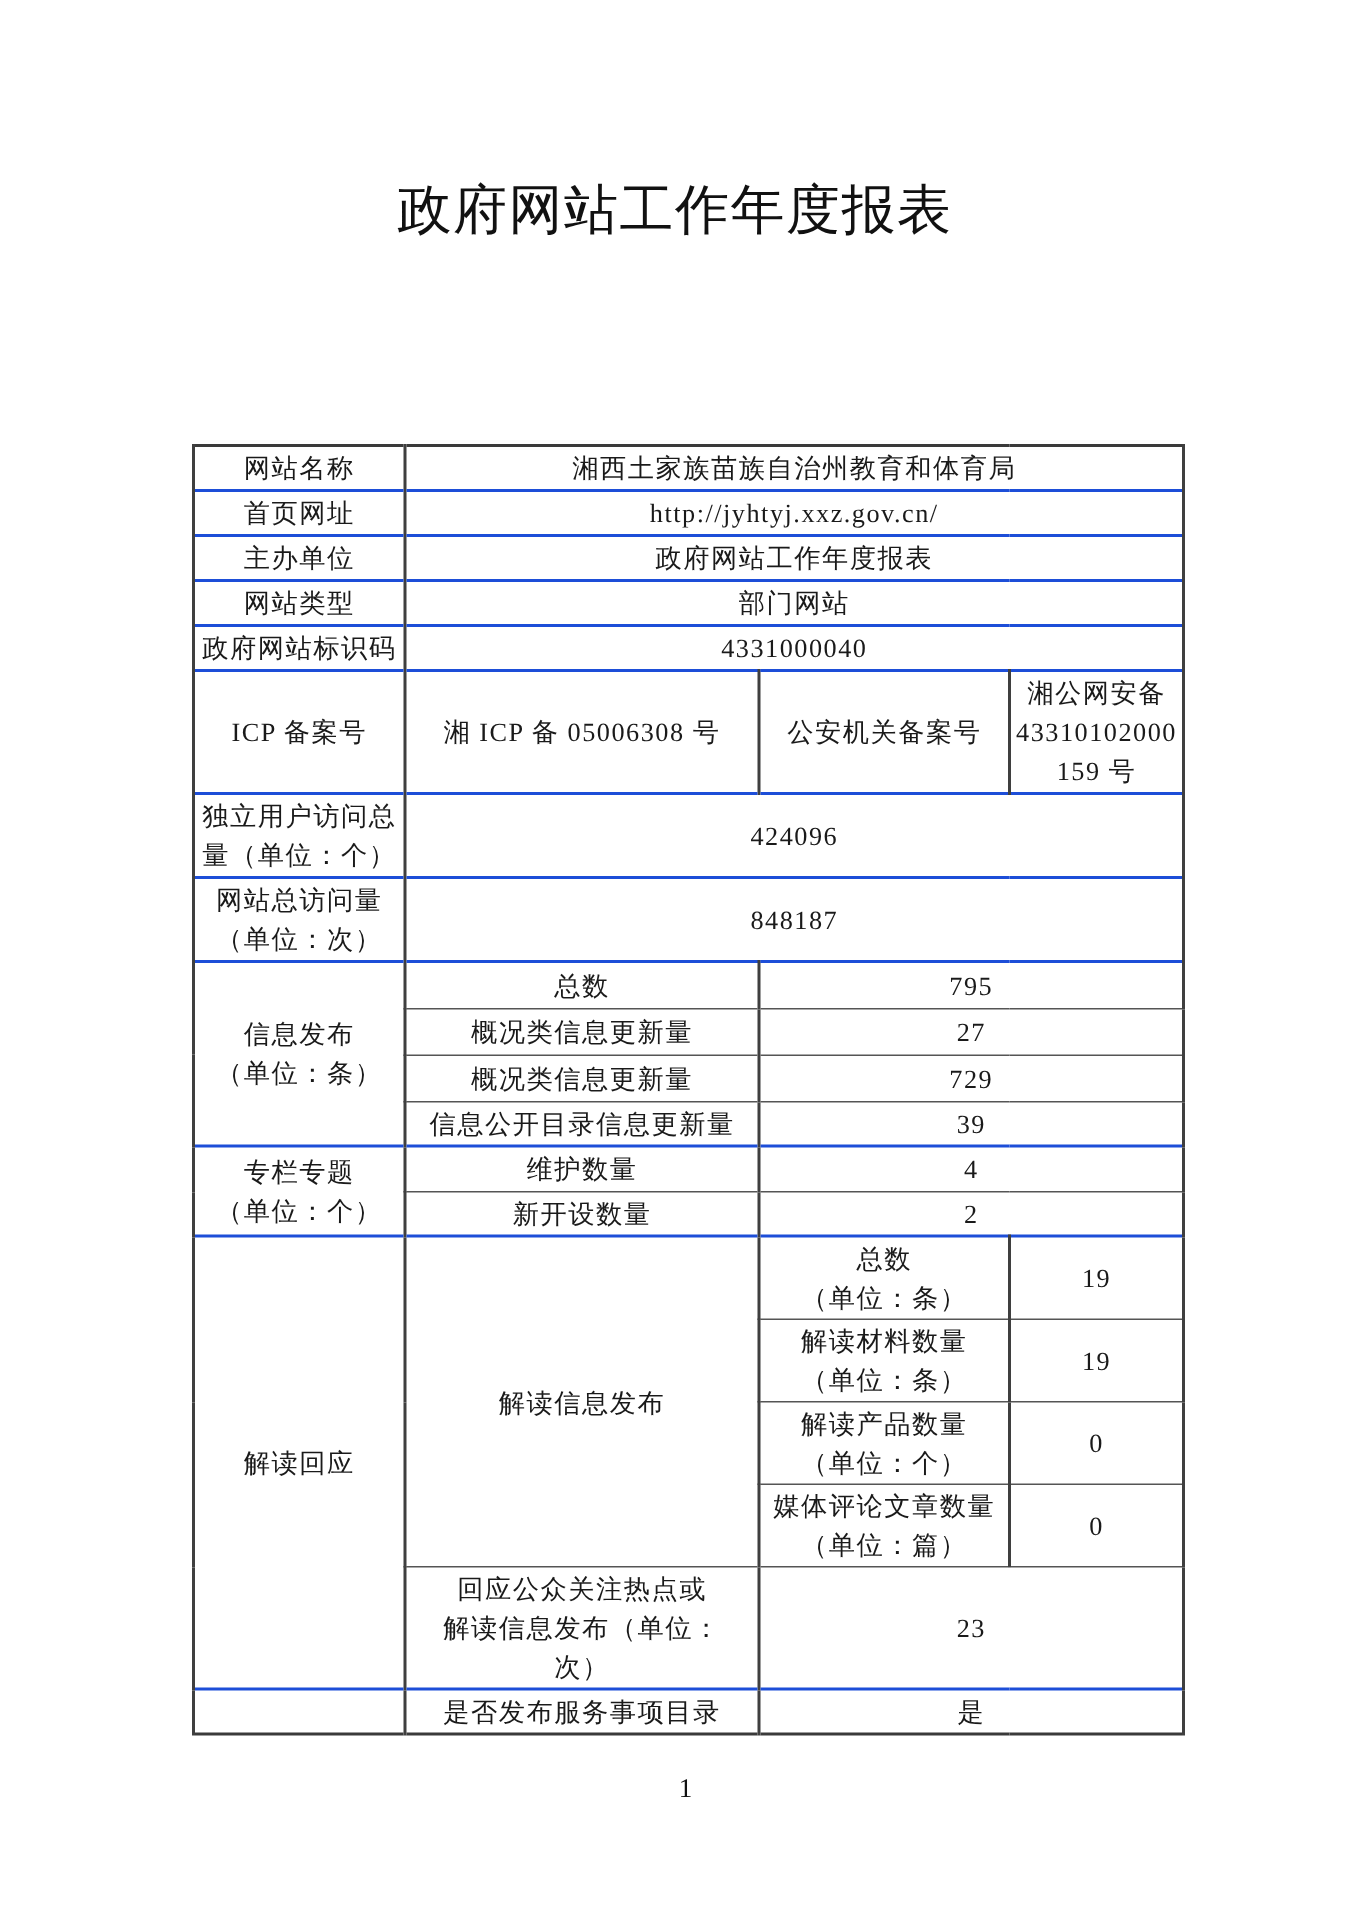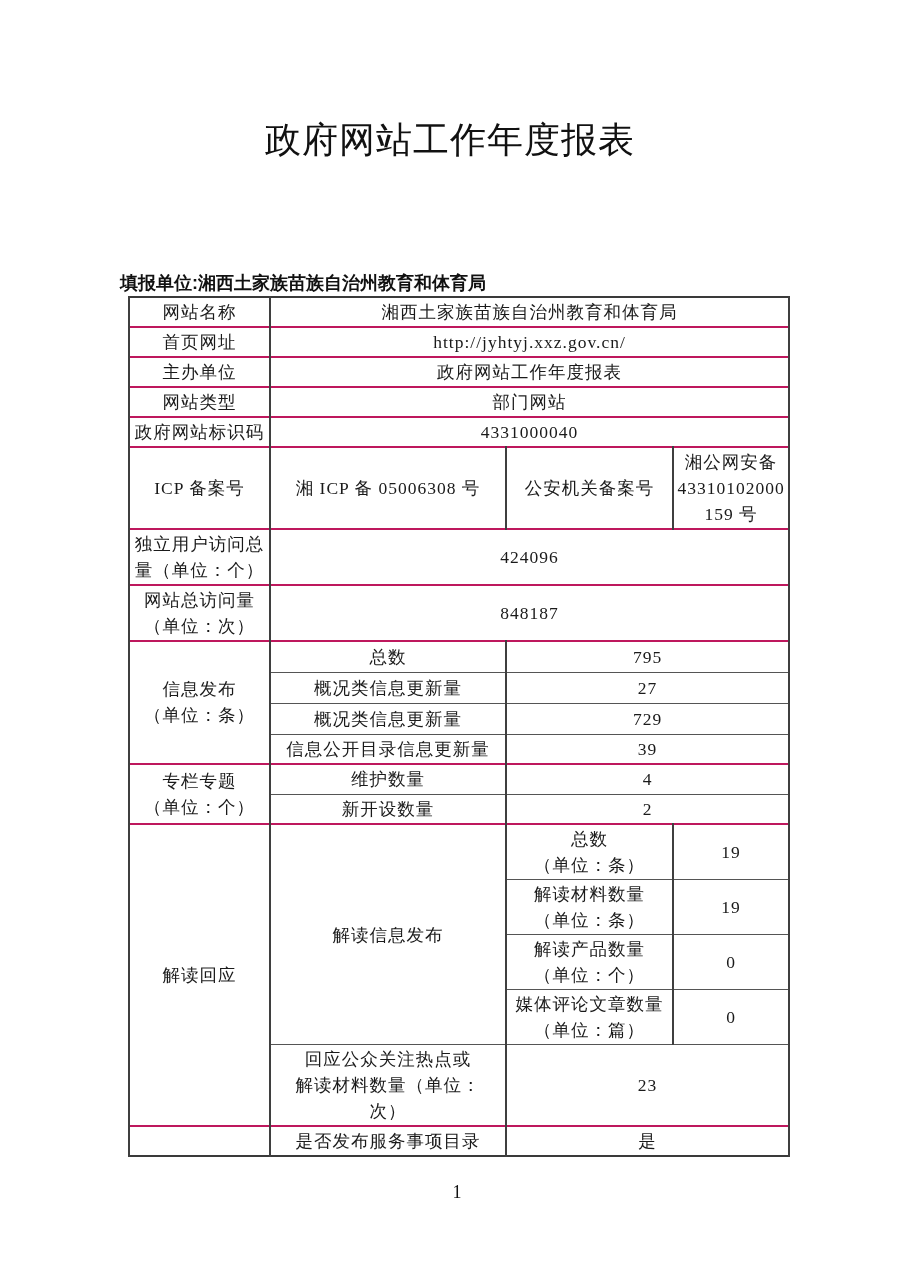--- a/index.html
+++ b/index.html
@@ -48,37 +48,36 @@
     text-align:center;
     vertical-align:middle;
     font-size:17.5px;
     line-height:26px;
     letter-spacing:1px;
     padding:1px 2px;
     white-space:pre-line;
     overflow:hidden;
     color:#1a1a1a;
   }
-  table.report tr.major td{border-top:2px solid #be185d;}
+  table.report tr.major td{border-top:2px solid #1d4ed8;}
   .r32{height:28px}.r31{height:31px}.r82{height:82px}.r55{height:55px}
   .r51{height:51px}.r76{height:76px}.r36{height:20px}
   .page-number{
     position:absolute;top:1182px;left:0;width:914px;
     text-align:center;
     font-size:18px;
     color:#111;
   }
 </style>
 </head>
 <body>
 
 <div class="page">
 
   <div class="doc-title">政府网站工作年度报表</div>
-  <div class="unit-line">填报单位:湘西土家族苗族自治州教育和体育局</div>
 
   <table class="report">
     <colgroup>
       <col style="width:141px">
         <col style="width:236px">
         <col style="width:167px">
         <col style="width:116px">
     </colgroup>
 
     <tbody>
@@ -170,21 +169,21 @@
 （单位：个）</td>
       <td>0</td>
     </tr>
     <tr class="r51">
       <td>媒体评论文章数量
 （单位：篇）</td>
       <td>0</td>
     </tr>
     <tr class="r76">
       <td>回应公众关注热点或
-解读材料数量（单位：
+解读信息发布（单位：
 次）</td>
       <td colspan="2">23</td>
     </tr>
 
     <tr class="r36 major">
       <td></td>
       <td>是否发布服务事项目录</td>
       <td colspan="2">是</td>
     </tr>
   </tbody>

